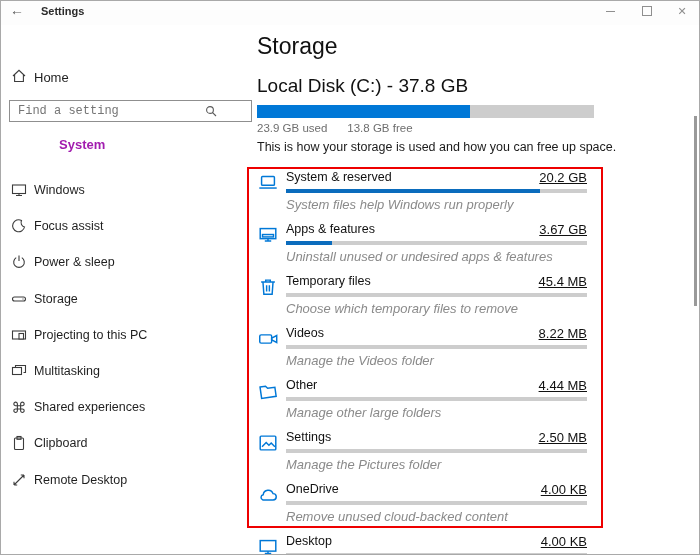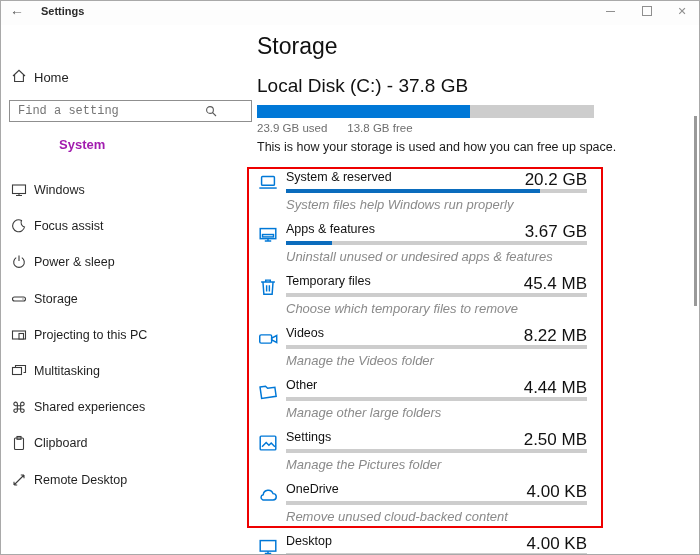--- a/index.html
+++ b/index.html
@@ -44,21 +44,21 @@
   .disk-title{position:absolute;left:16px;top:50px;font-size:19px;font-weight:400;color:#111;text-align:right;}
   .disk-bar{position:absolute;left:16px;top:80px;width:337px;height:13px;background:#cdcdcd;}
   .disk-bar-fill{height:100%;background:var(--accent,#0078d7);}
   .disk-caption{position:absolute;left:16px;top:97px;width:337px;display:flex;justify-content:flex-start;font-size:11.5px;color:#6e6e6e;gap:20px;}
   .description{position:absolute;left:16px;top:115px;font-size:12.5px;color:#1a1a1a;}
   .red-box{position:absolute;left:6px;top:142px;width:356px;height:361px;border:2px solid var(--annotation,#ee0000);box-sizing:border-box;pointer-events:none;}
   
   .cat-row{position:absolute;left:16px;width:330px;height:46px;cursor:pointer;}
   .cat-icon{position:absolute;left:0;top:3px;width:22px;height:22px;color:var(--accent,#0078d7);}
   .cat-title{position:absolute;left:29px;top:1px;font-size:12.5px;color:#111;}
-  .cat-value{position:absolute;right:0;top:1px;font-size:17px;color:#111;}
+  .cat-value{position:absolute;right:0;top:1px;font-size:13px;color:#111;text-decoration:underline;}
   .cat-bar{position:absolute;left:29px;top:20px;width:301px;height:4px;background:#cdcdcd;}
   .cat-bar-fill{height:100%;background:var(--rowbar,#0b6cbd);}
   .cat-sub{position:absolute;left:29px;top:28px;font-size:13px;color:#8a8a8a;white-space:nowrap;font-style:italic;}
   
   .scrollbar{position:absolute;left:693px;top:115px;width:3px;height:190px;background:#9a9a9a;cursor:pointer;}
   svg{display:block;}
 </style>
 </head>
 <body>
 

